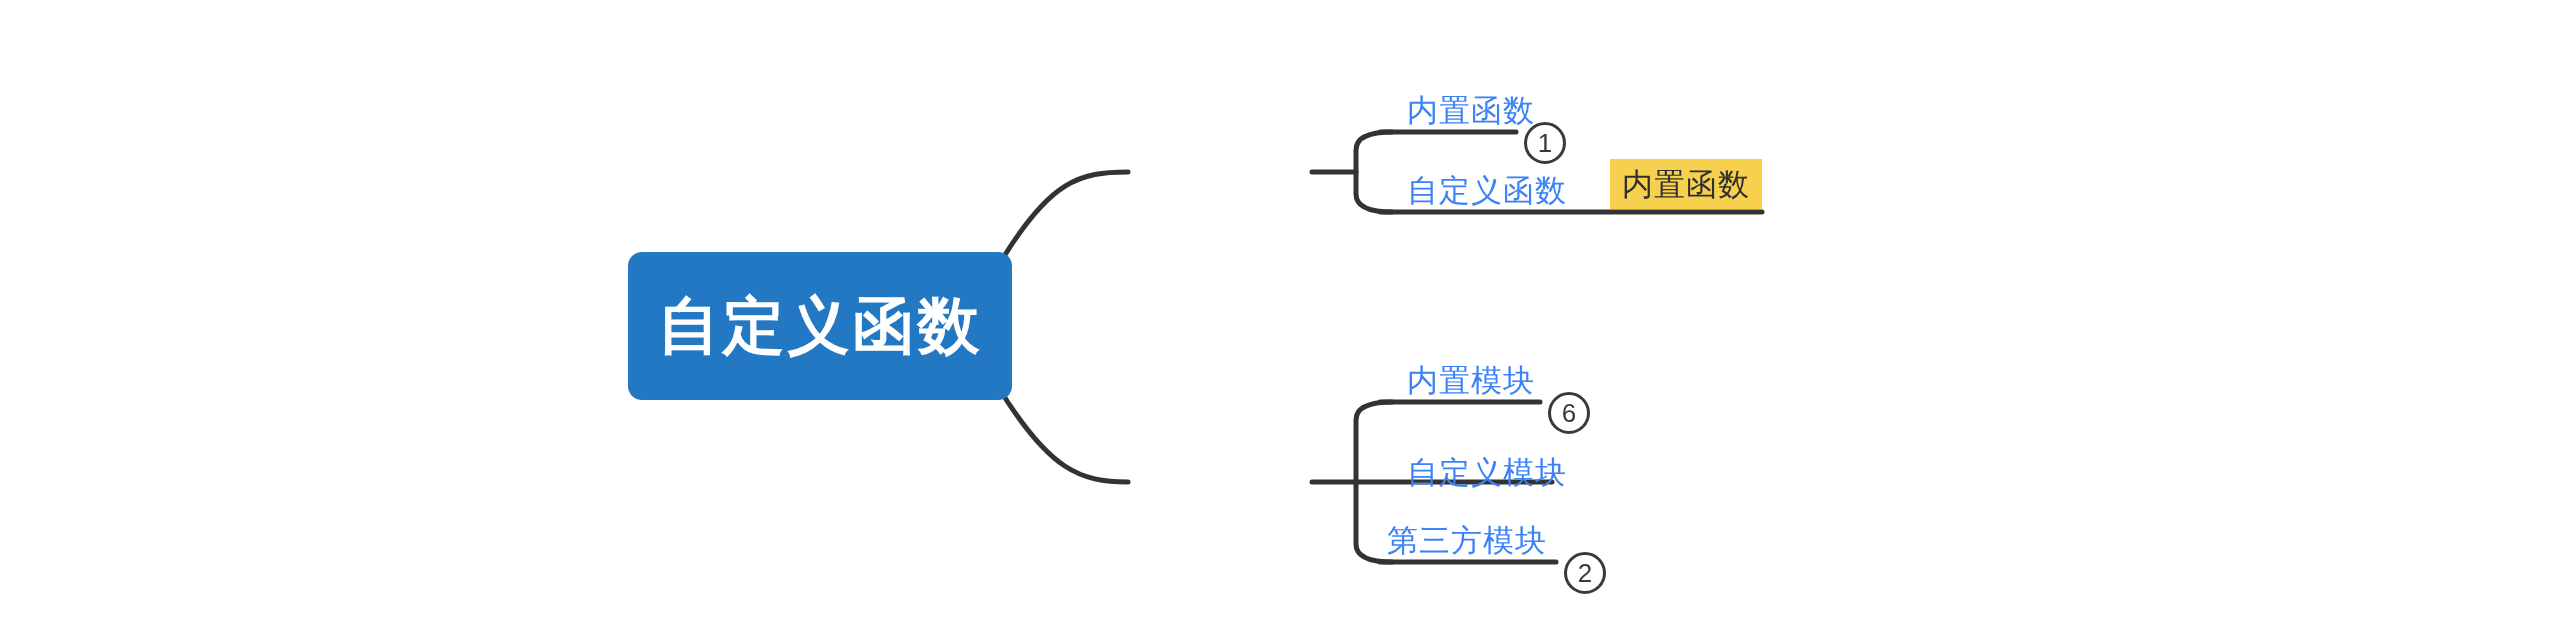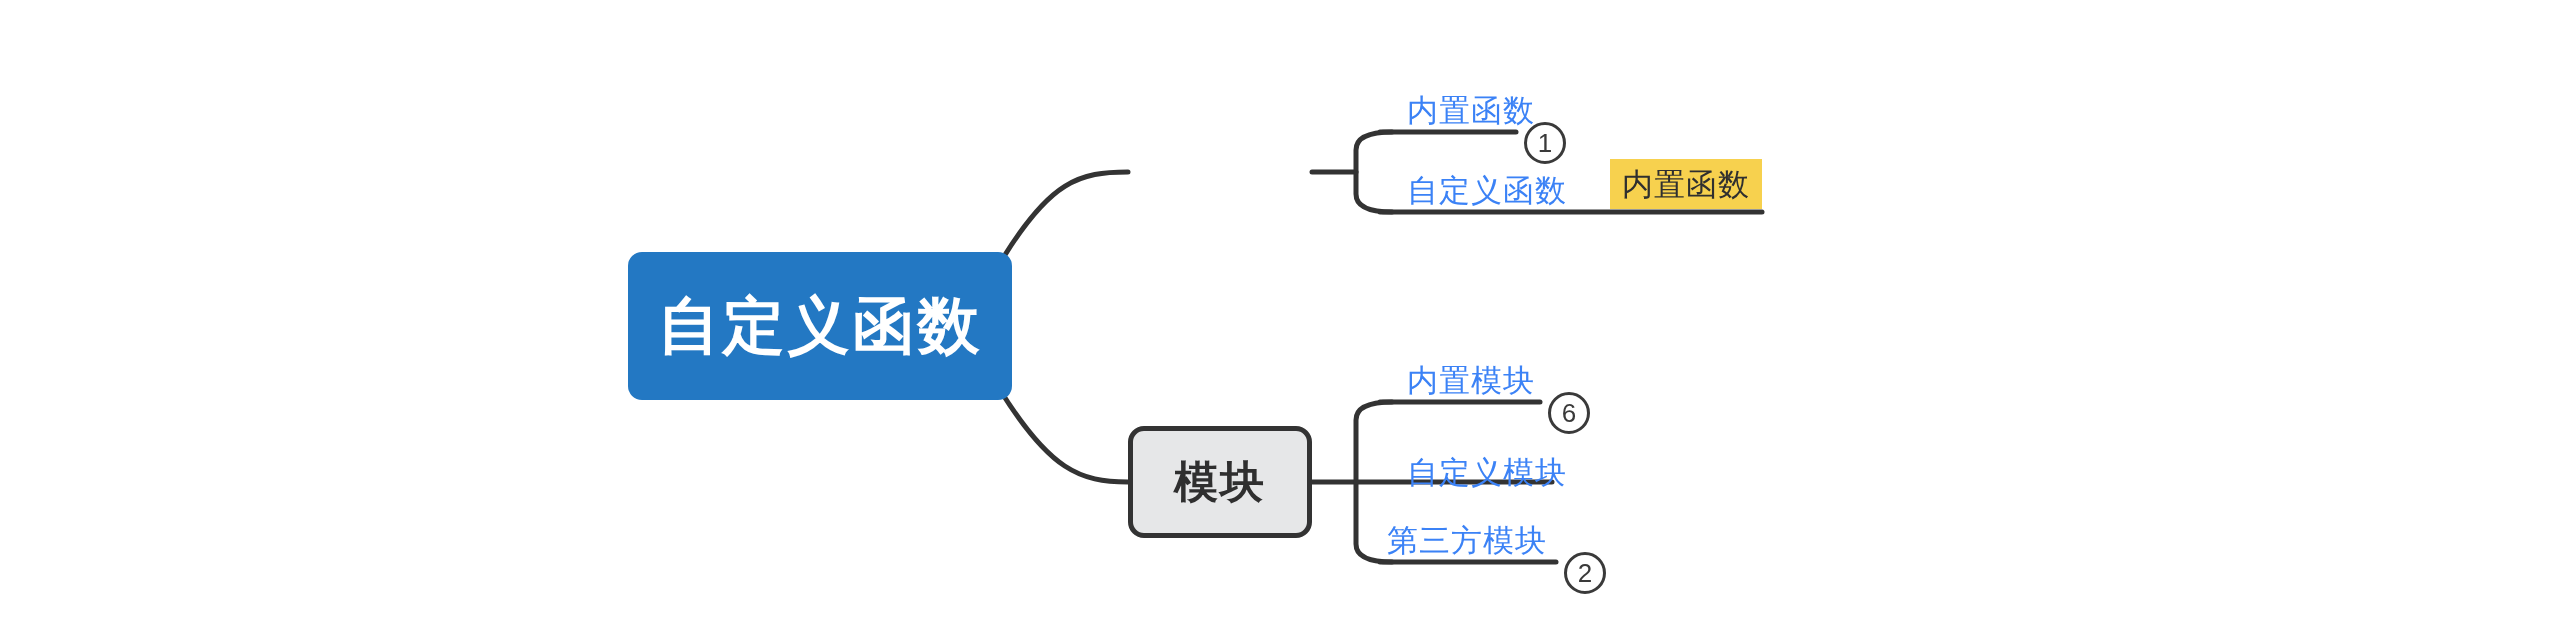--- a/index.html
+++ b/index.html
@@ -151,23 +151,20 @@
 
       <path d="M 1380 562 L 1556 562"></path>
     </g>
   </svg>
 
   <div class="root-node" style="background:#2378c3;">
     <span class="root-label">自定义函数</span>
   </div>
 
 
-  <div class="branch-node" id="branch-node-1">
-    <span class="branch-label">模块</span>
-  </div>
 
   <span class="leaf-label" style="left:1380px; top:95px;">内置函数</span>
 
   <span class="leaf-label" style="left:1380px; top:175px;">自定义函数</span>
 
   <div class="badge" style="left:1524px; top:122px;">
     <span>1</span>
   </div>
 
   <div class="highlight-tag">

